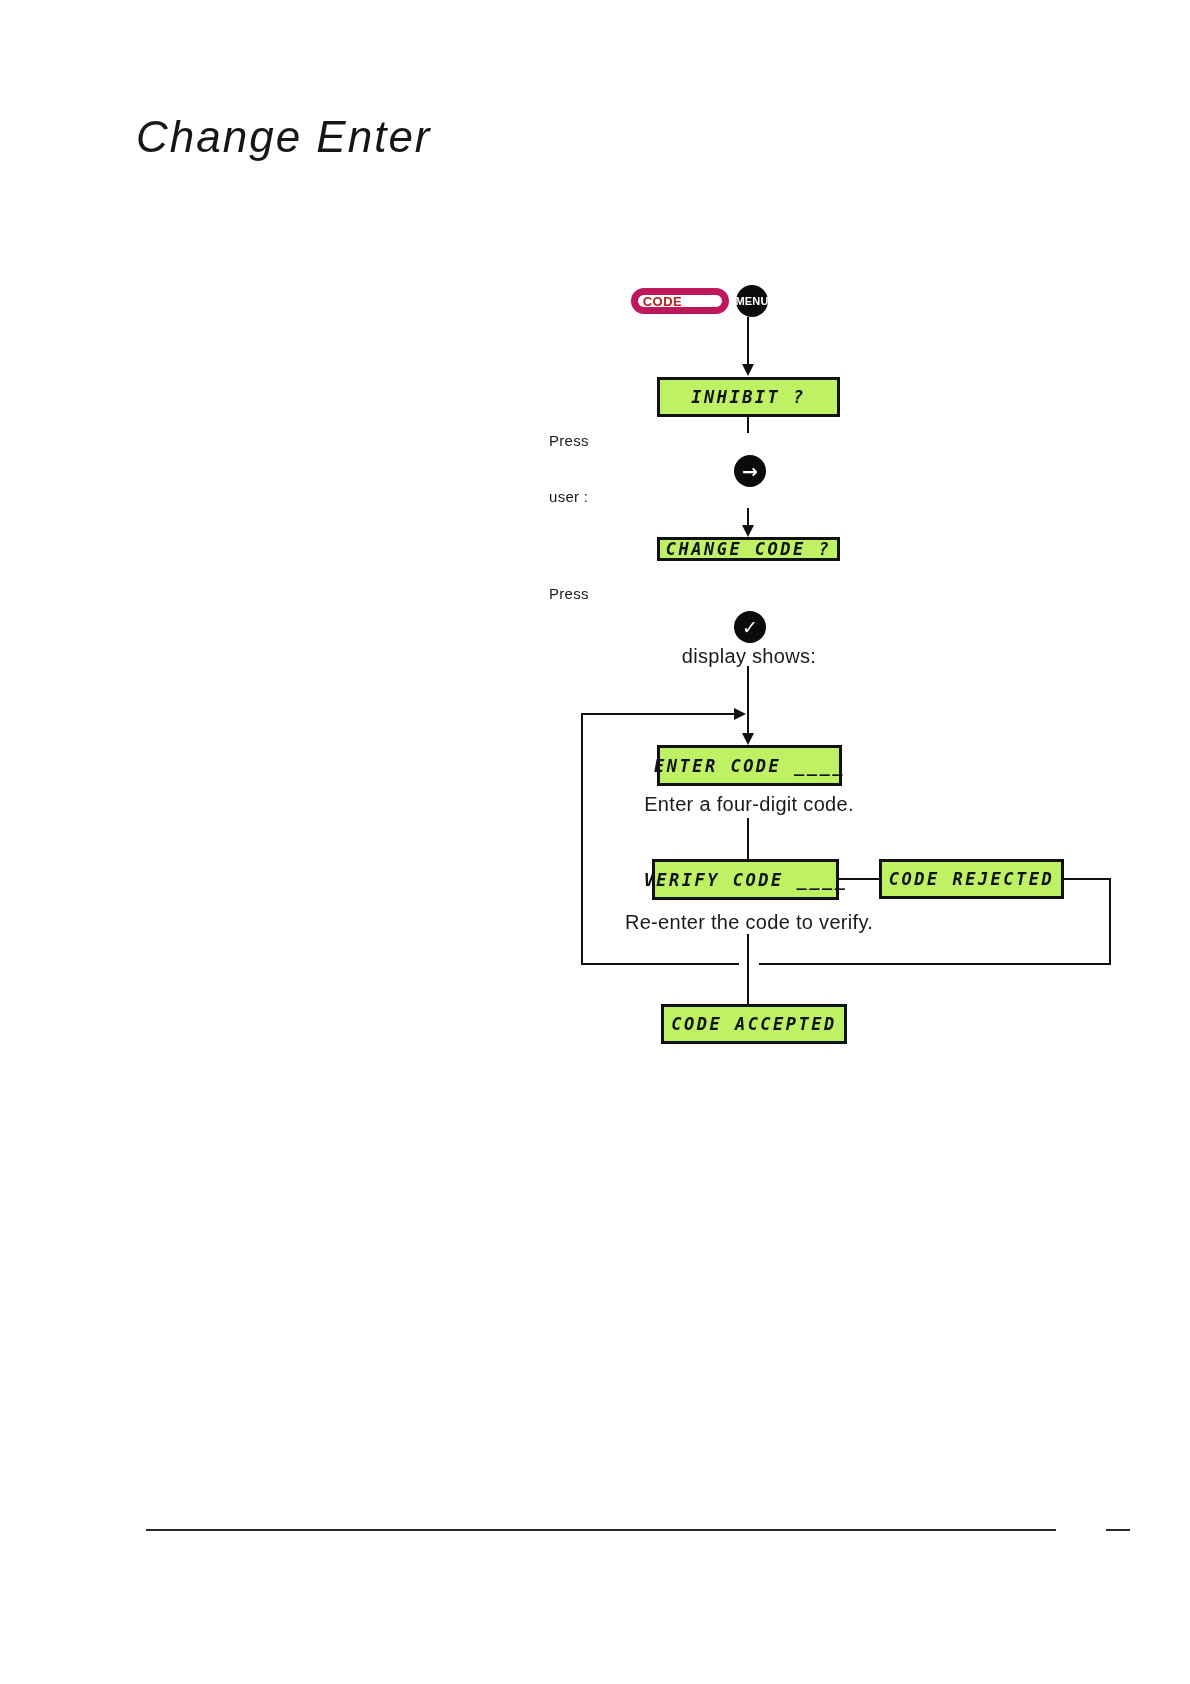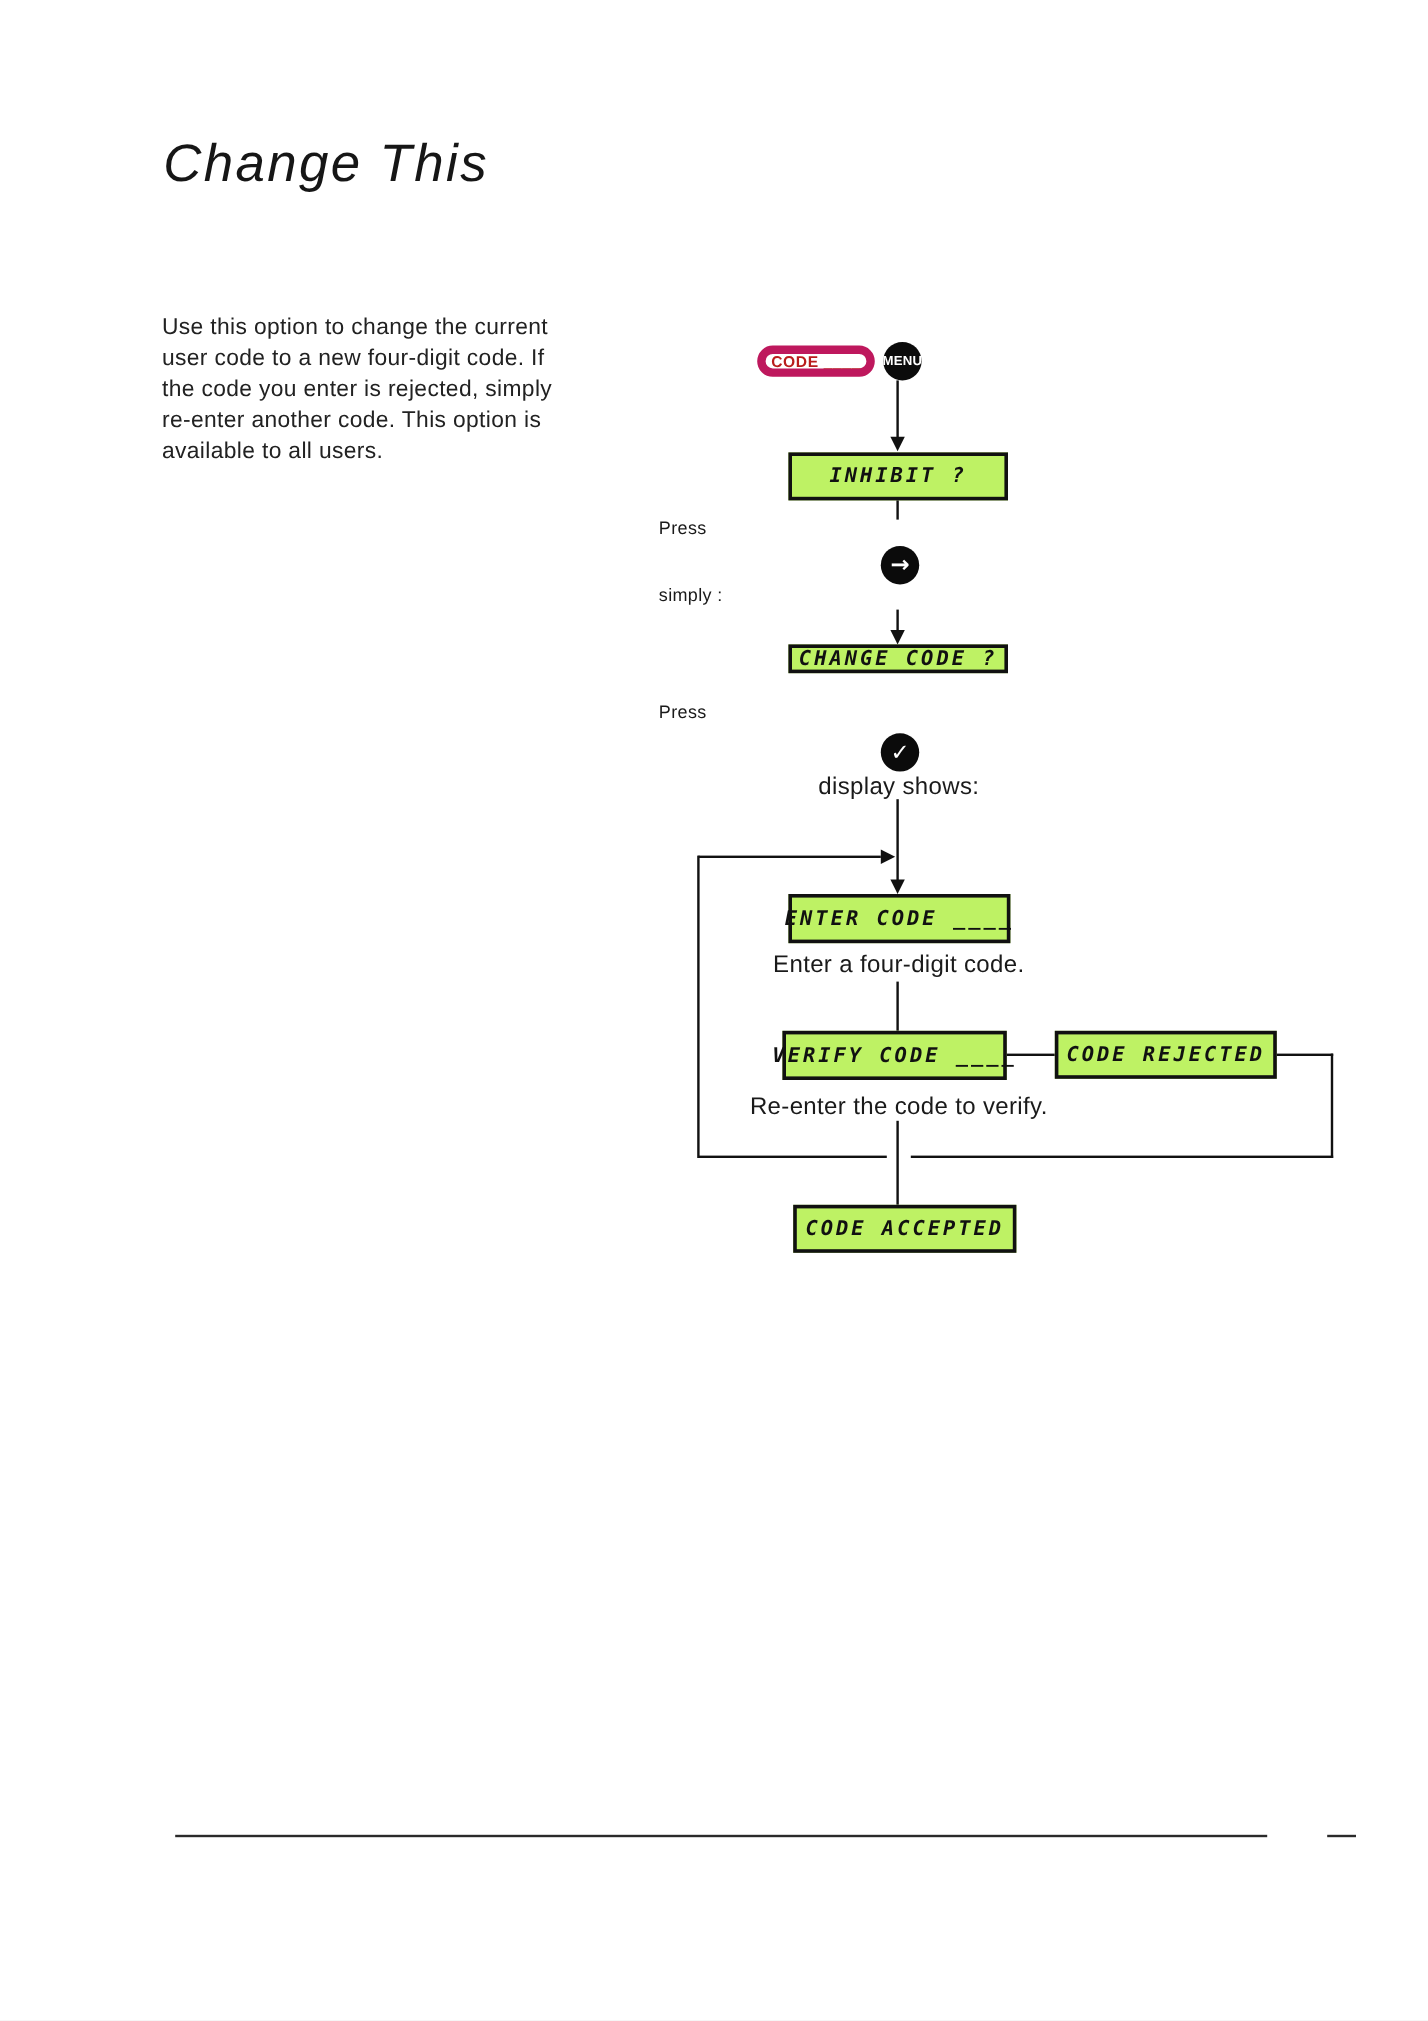--- a/index.html
+++ b/index.html
@@ -66,41 +66,34 @@
     font-size:13px;font-weight:bold;letter-spacing:0.5px;color:#b91c1c;
     white-space:nowrap;
   }
   .footer-rule{position:absolute;background:#2a2a2a;}
 </style>
 </head>
 <body>
 
 <div class="page">
 
-  <div class="title">Change This</div>
+  <div class="title">Change Enter</div>
 
-  <div class="body-copy">
-    <div>Use this option to change the current</div>
-    <div>user code to a new four-digit code. If</div>
-    <div>the code you enter is rejected, simply</div>
-    <div>re-enter another code. This option is</div>
-    <div>available to all users.</div>
-  </div>
 
   <div class="keypad-oval">CODE ____</div>
   <div class="key-circle menu" style="left:736px;top:285px;">MENU</div>
 
   <div class="vline" style="left:747px;top:317px;height:48px;"></div>
   <div class="arrow-down" style="left:742px;top:364px;"></div>
   <div class="lcd-box" style="left:657px;top:377px;width:183px;height:40px;">INHIBIT ?</div>
 
   <div class="vline" style="left:747px;top:417px;height:16px;"></div>
   <div class="flow-label" style="top:432px;">Press</div>
   <div class="key-circle glyph" style="left:734px;top:455px;">→</div>
-  <div class="flow-label" style="top:488px;">simply :</div>
+  <div class="flow-label" style="top:488px;">user :</div>
 
   <div class="vline" style="left:747px;top:508px;height:20px;"></div>
   <div class="arrow-down" style="left:742px;top:525px;"></div>
   <div class="lcd-box" style="left:657px;top:537px;width:183px;height:24px;">CHANGE CODE ?</div>
 
   <div class="flow-label" style="top:585px;">Press</div>
   <div class="key-circle glyph" style="left:734px;top:611px;">✓</div>
   <div class="caption" style="top:645px;">display shows:</div>
 
   <div class="vline" style="left:747px;top:666px;height:68px;"></div>

